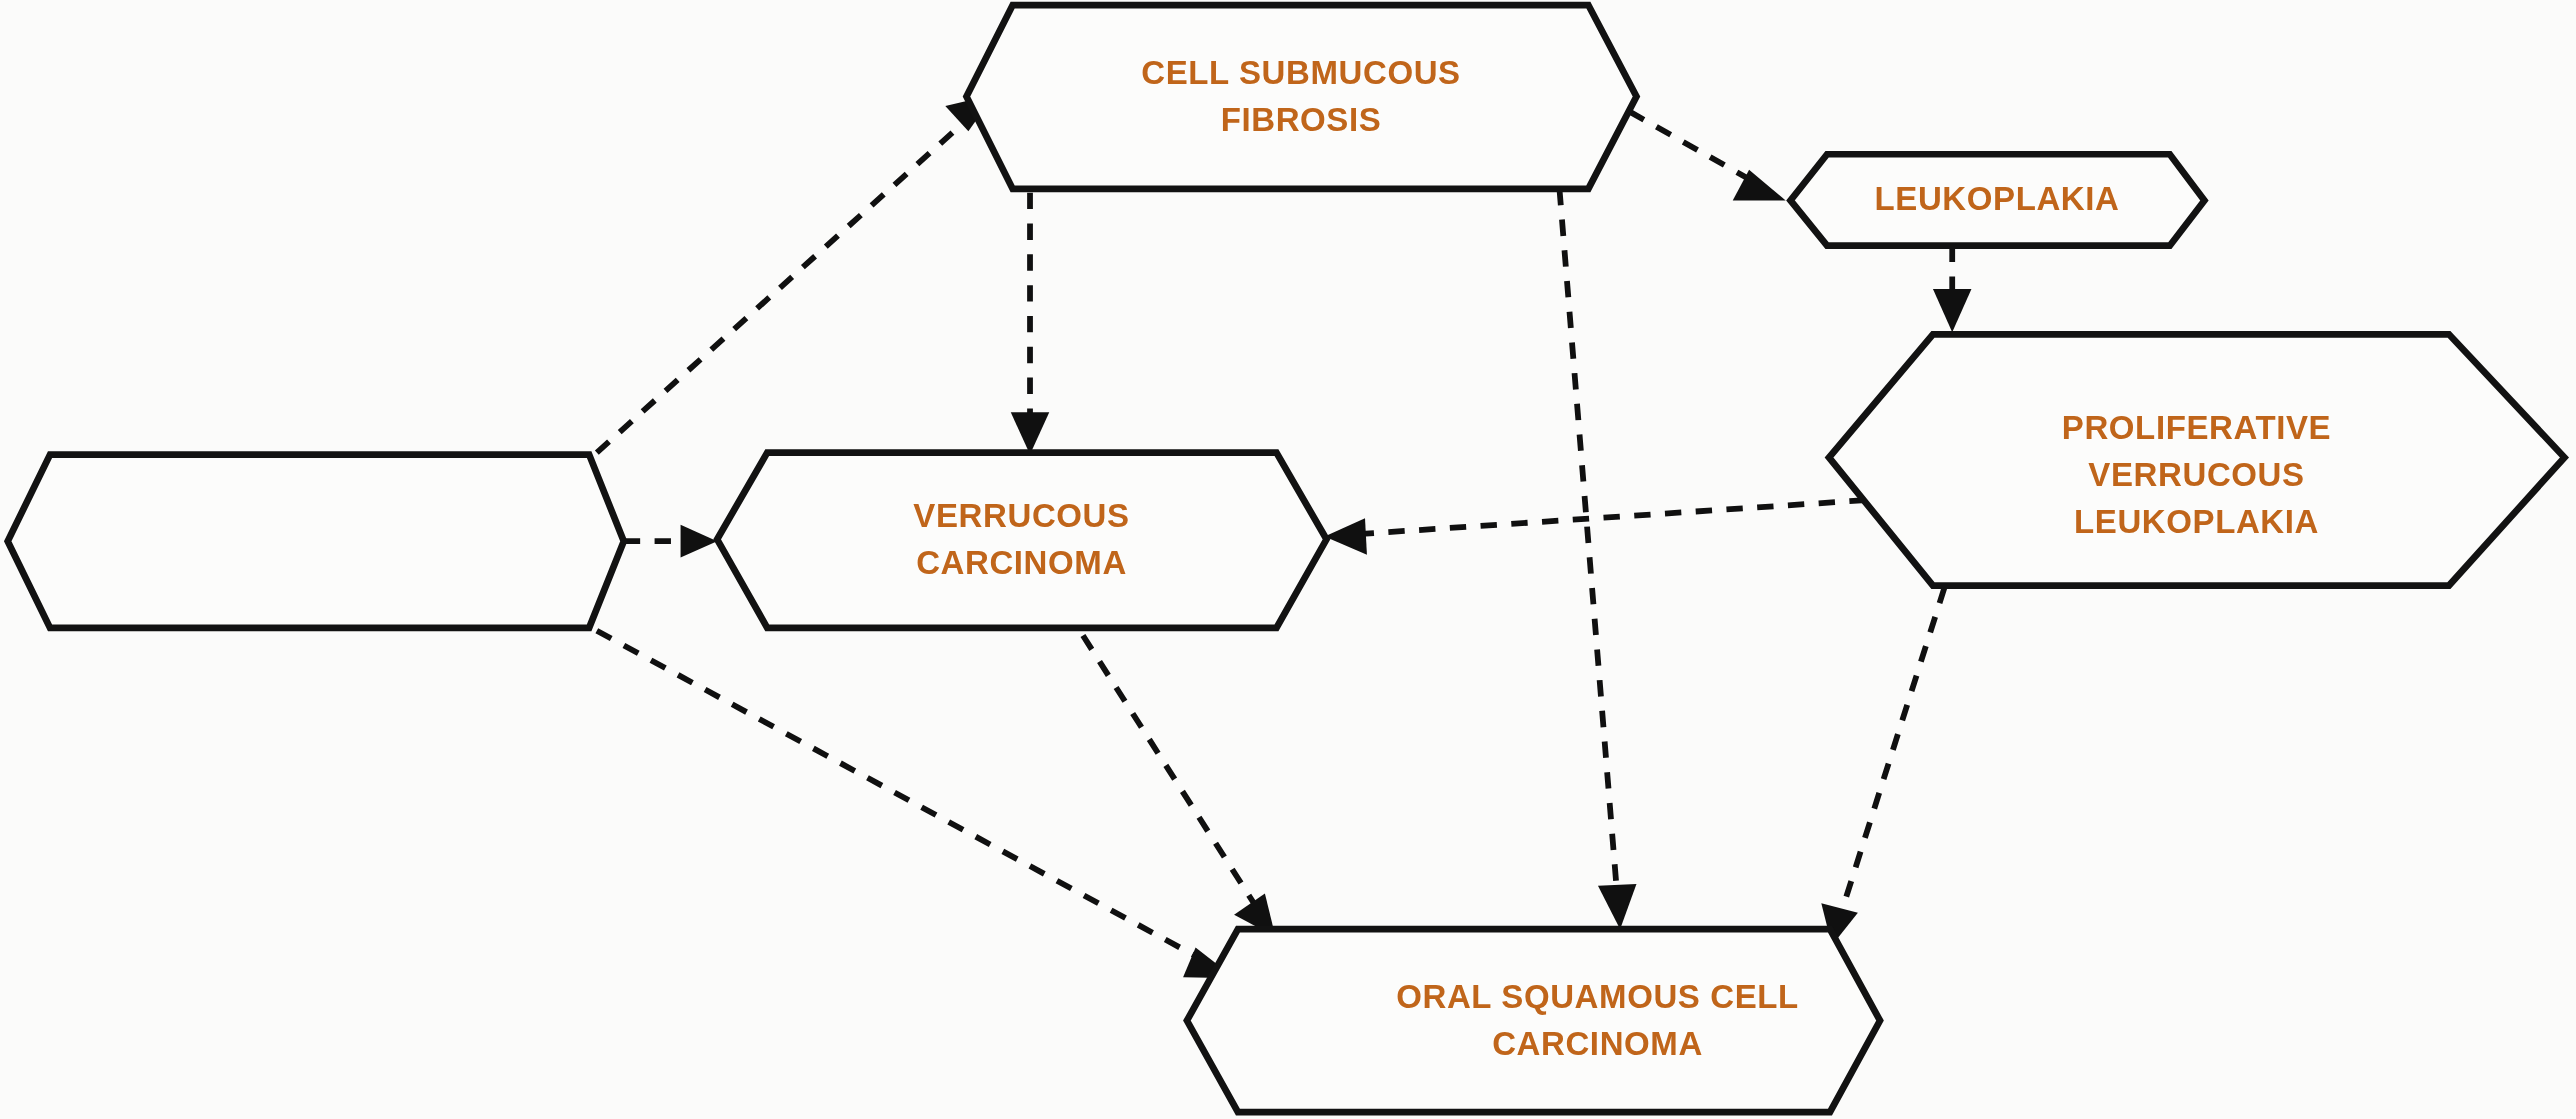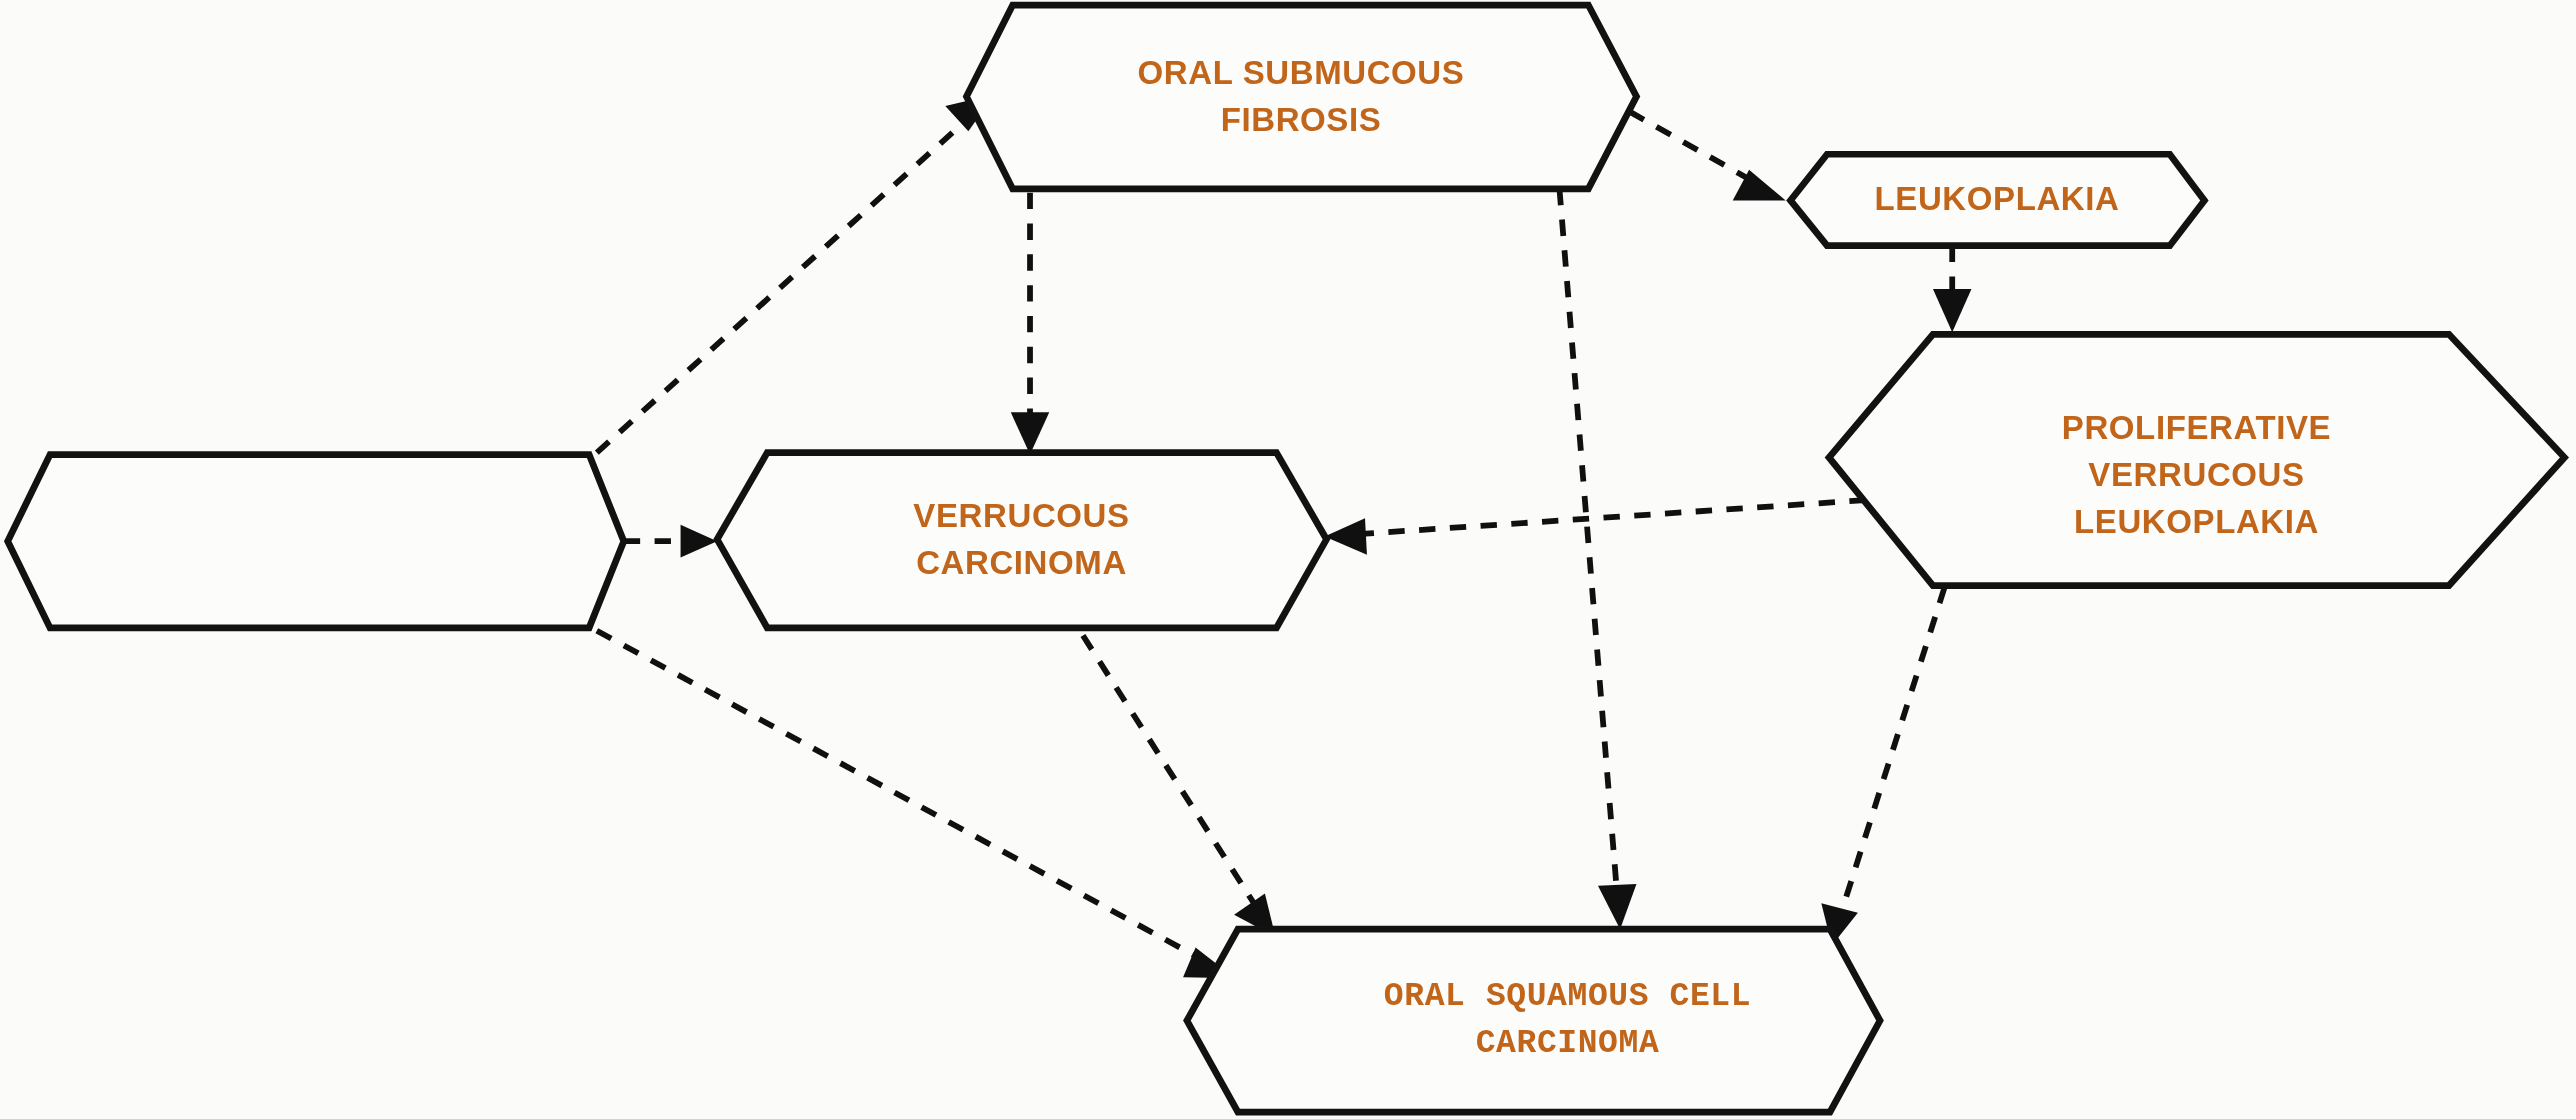--- a/index.html
+++ b/index.html
@@ -123,29 +123,29 @@
 
       <polygon class="node-shape" points="2008,347 2544,347 2664,475 2544,608 2008,608 1900,475"></polygon>
 
       <polygon class="node-shape" points="797,470 1326,470 1378,560 1326,652 797,652 745,560"></polygon>
 
       <polygon class="node-shape" points="1286,965 1901,965 1953,1060 1901,1155 1286,1155 1233,1060"></polygon>
     </g>
   </svg>
 
 
-  <div class="node-label" style="left:966px; top:4.8px; width:670px; height:184px; font-size:33px;">ORAL SUBMUCOUS
+  <div class="node-label" style="left:966px; top:4.8px; width:670px; height:184px; font-size:33px;">CELL SUBMUCOUS
 FIBROSIS</div>
 
   <div class="node-label" style="left:1790px; top:154px; width:414px; height:91px; font-size:33px;">LEUKOPLAKIA</div>
 
   <div class="node-label" style="left:1829px; top:350px; width:735px; height:251px; font-size:33px;">PROLIFERATIVE
 VERRUCOUS
 LEUKOPLAKIA</div>
 
   <div class="node-label" style="left:717px; top:452px; width:609px; height:175px; font-size:33px;">VERRUCOUS
 CARCINOMA</div>
 
-  <div class="node-label" style="left:1221px; top:929px; width:693px; height:183px; font-size:33px;font-family:Liberation Mono, monospace;">ORAL SQUAMOUS CELL
+  <div class="node-label" style="left:1251px; top:929px; width:693px; height:183px; font-size:33px;">ORAL SQUAMOUS CELL
 CARCINOMA</div>
 
 </div>
 
 
 </body></html>

